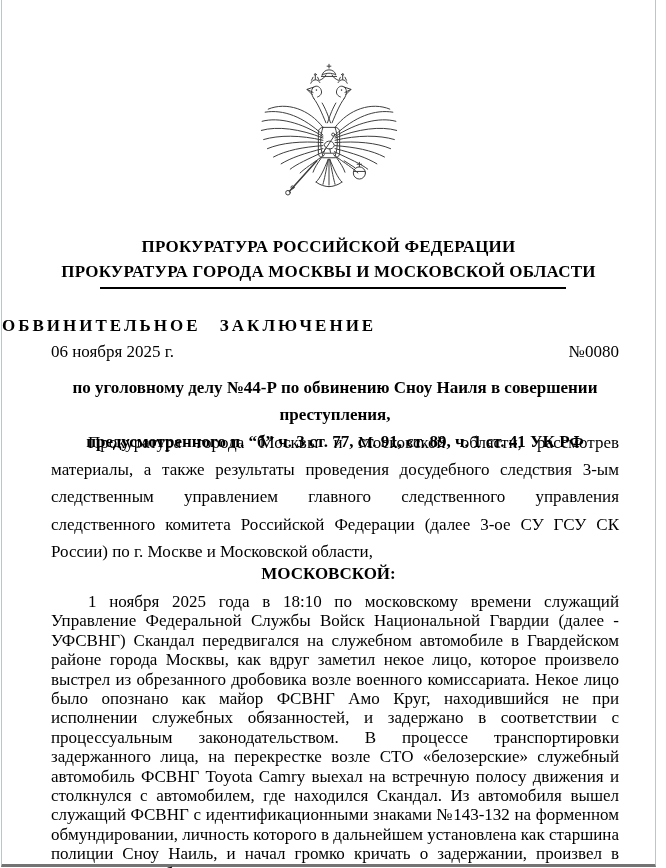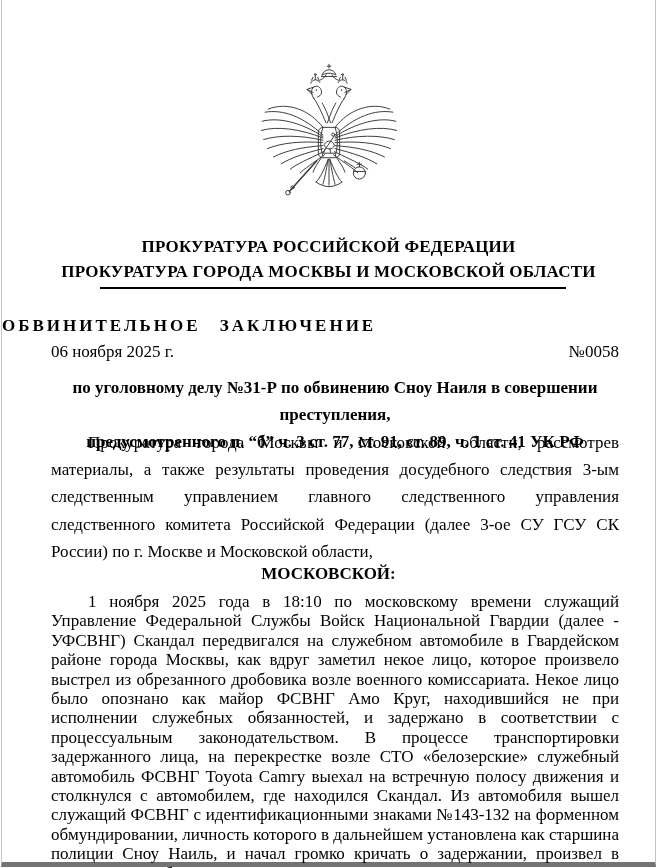--- a/index.html
+++ b/index.html
@@ -3,21 +3,21 @@
 <meta charset="utf-8">
 <style>
   html,body{margin:0;padding:0;}
   body{
     width:666px;height:868px;overflow:hidden;background:#ffffff;
     font-family:"Liberation Serif","DejaVu Serif",serif;color:#000;
   }
   .page{
     position:relative;margin-left:1px;width:655px;height:867px;
     background:#ffffff;
-    border-left:1px solid #bdc6c6;border-right:1px solid #bdc6c6;border-bottom:5px solid #737373;
+    border-left:1px solid #bdc6c6;border-right:1px solid #bdc6c6;border-bottom:3px solid #737373;
     box-sizing:border-box;
   }
   .emblem{position:absolute;top:60px;left:50%;transform:translateX(-50%);width:152px;height:156px;}
   .emblem svg{width:100%;height:100%;}
   .org-header{position:absolute;top:234px;left:0;width:100%;text-align:center;
     font-weight:bold;font-size:17px;line-height:25px;letter-spacing:0.2px;}
   .header-rule{position:absolute;top:287px;left:98px;width:466px;height:2px;background:#000;}
   .doc-title{position:absolute;top:316px;left:0;width:100%;
     font-weight:bold;font-size:17px;letter-spacing:3px;word-spacing:12px;}
   .date-row{position:absolute;top:342px;left:49px;width:568px;display:flex;
@@ -106,25 +106,25 @@
     <div>ПРОКУРАТУРА РОССИЙСКОЙ ФЕДЕРАЦИИ</div>
     <div>ПРОКУРАТУРА ГОРОДА МОСКВЫ И МОСКОВСКОЙ ОБЛАСТИ</div>
   </div>
 
   <div class="header-rule"></div>
 
   <div class="doc-title">ОБВИНИТЕЛЬНОЕ ЗАКЛЮЧЕНИЕ</div>
 
   <div class="date-row">
     <span>06 ноября 2025 г.</span>
-    <span>№0058</span>
+    <span>№0080</span>
   </div>
 
   <div class="case-lines">
-    <div>по уголовному делу №31-Р по обвинению Сноу Наиля в совершении преступления,</div>
+    <div>по уголовному делу №44-Р по обвинению Сноу Наиля в совершении преступления,</div>
     <div>предусмотренного п. “б” ч. 3 ст. 77, ст. 91, ст. 89, ч. 1 ст. 41 УК РФ</div>
   </div>
 
   <div class="para para1">Прокуратура города Москвы и Московской области, рассмотрев материалы, а также результаты проведения досудебного следствия 3-ым следственным управлением главного следственного управления следственного комитета Российской Федерации (далее 3-ое СУ ГСУ СК России) по г. Москве и Московской области,</div>
 
   <div class="ustanovila">МОСКОВСКОЙ:</div>
 
   <div class="para para2">1 ноября 2025 года в 18:10 по московскому времени служащий Управление Федеральной Службы Войск Национальной Гвардии (далее - УФСВНГ) Скандал передвигался на служебном автомобиле в Гвардейском районе города Москвы, как вдруг заметил некое лицо, которое произвело выстрел из обрезанного дробовика возле военного комиссариата. Некое лицо было опознано как майор ФСВНГ Амо Круг, находившийся не при исполнении служебных обязанностей, и задержано в соответствии с процессуальным законодательством. В процессе транспортировки задержанного лица, на перекрестке возле СТО «белозерские» служебный автомобиль ФСВНГ Toyota Camry выехал на встречную полосу движения и столкнулся с автомобилем, где находился Скандал. Из автомобиля вышел служащий ФСВНГ с идентификационными знаками №143-132 на форменном обмундировании, личность которого в дальнейшем установлена как старшина полиции Сноу Наиль, и начал громко кричать о задержании, произвел в сторону автомобиля, где находился Скандал, выстрел из электрошокера, тем самым неправомерно применив его, а</div>
 
 </div>

